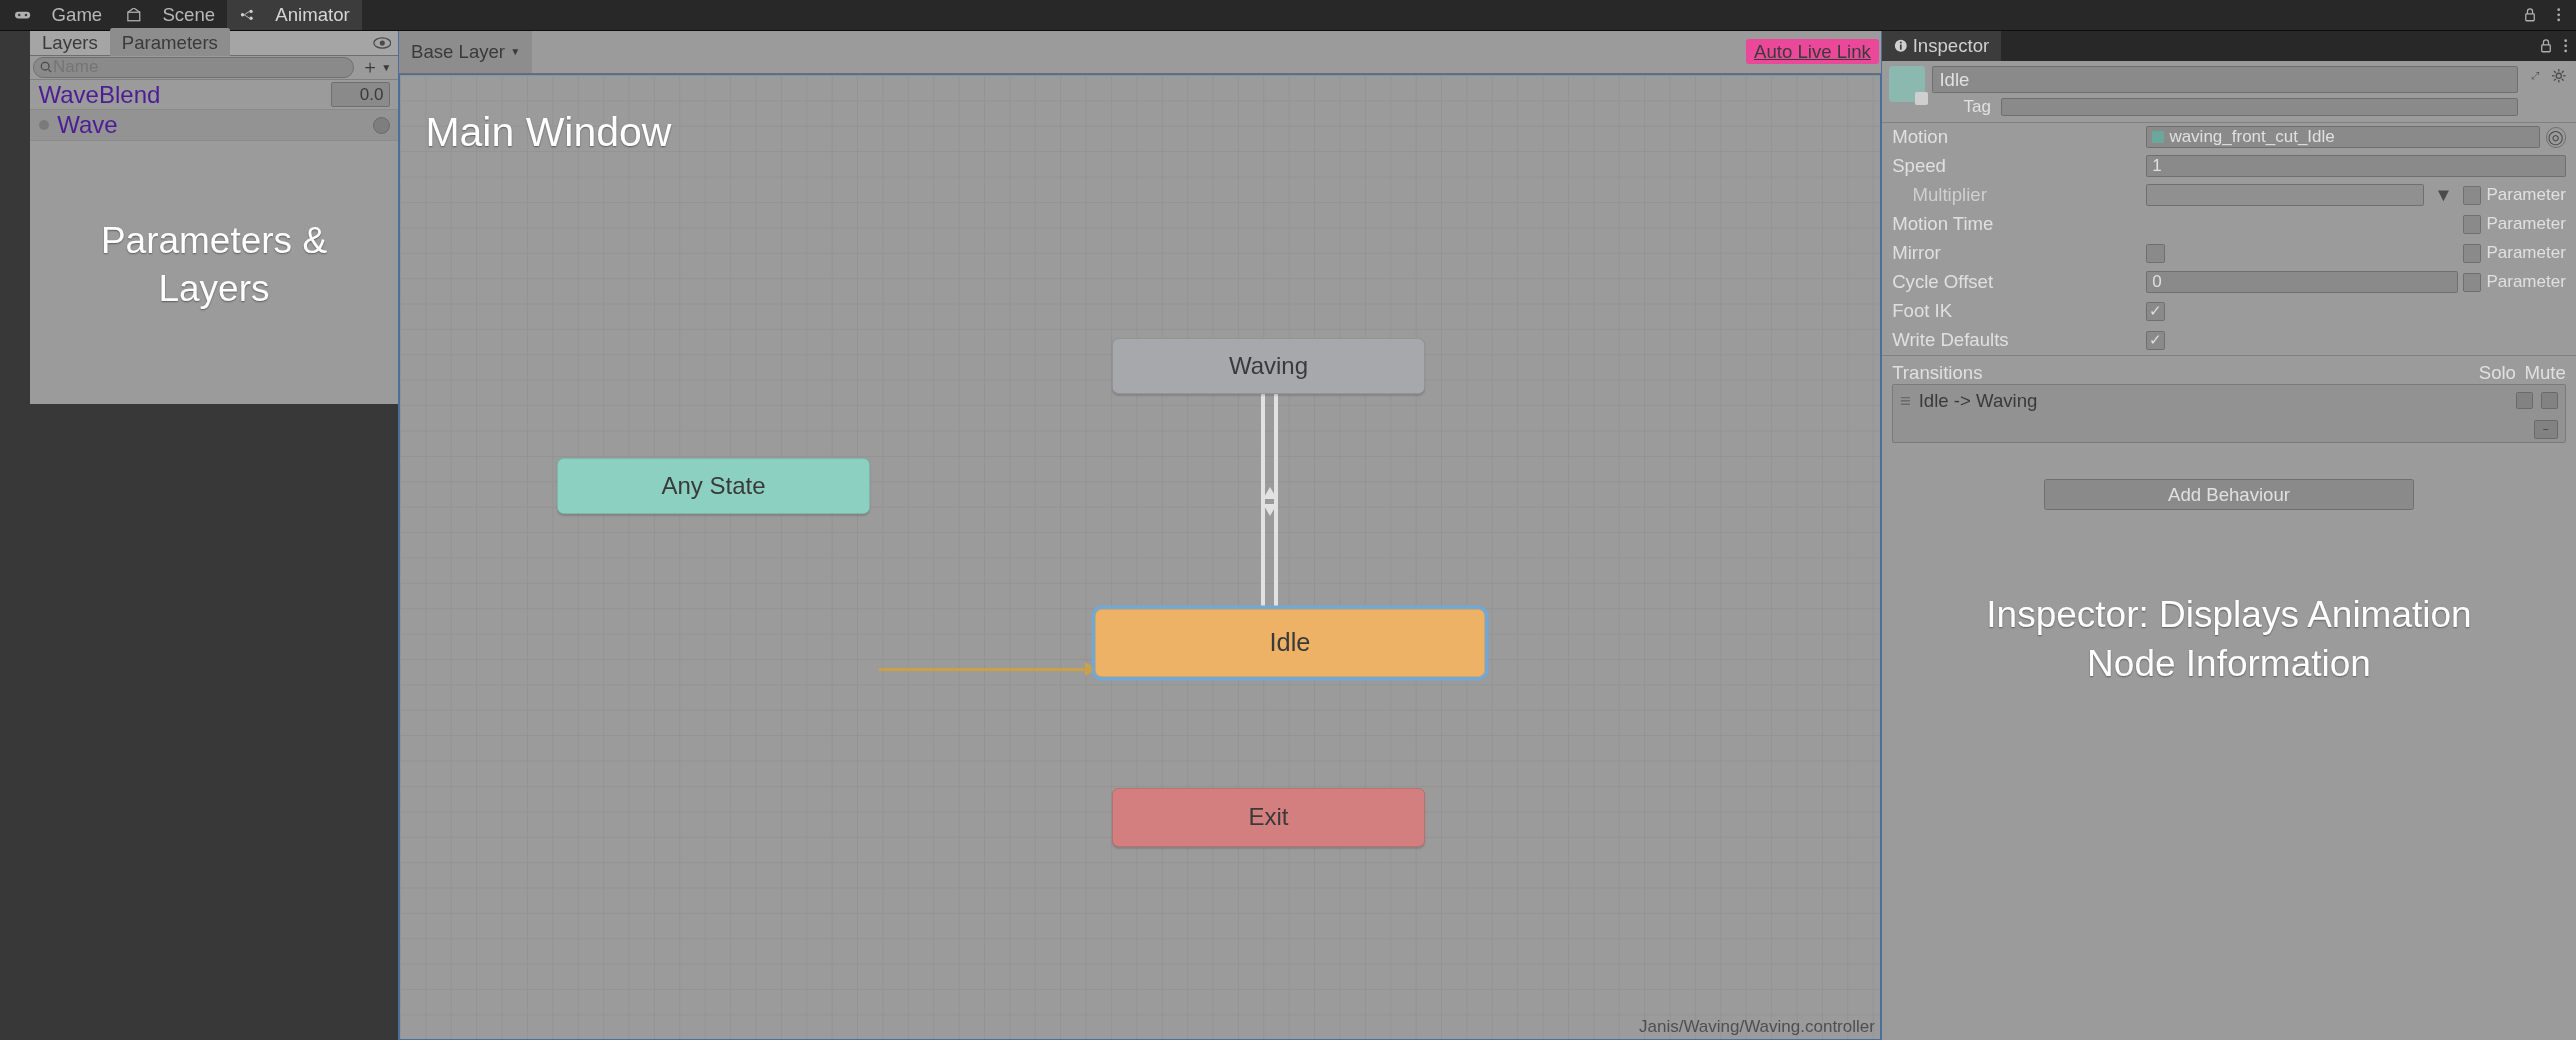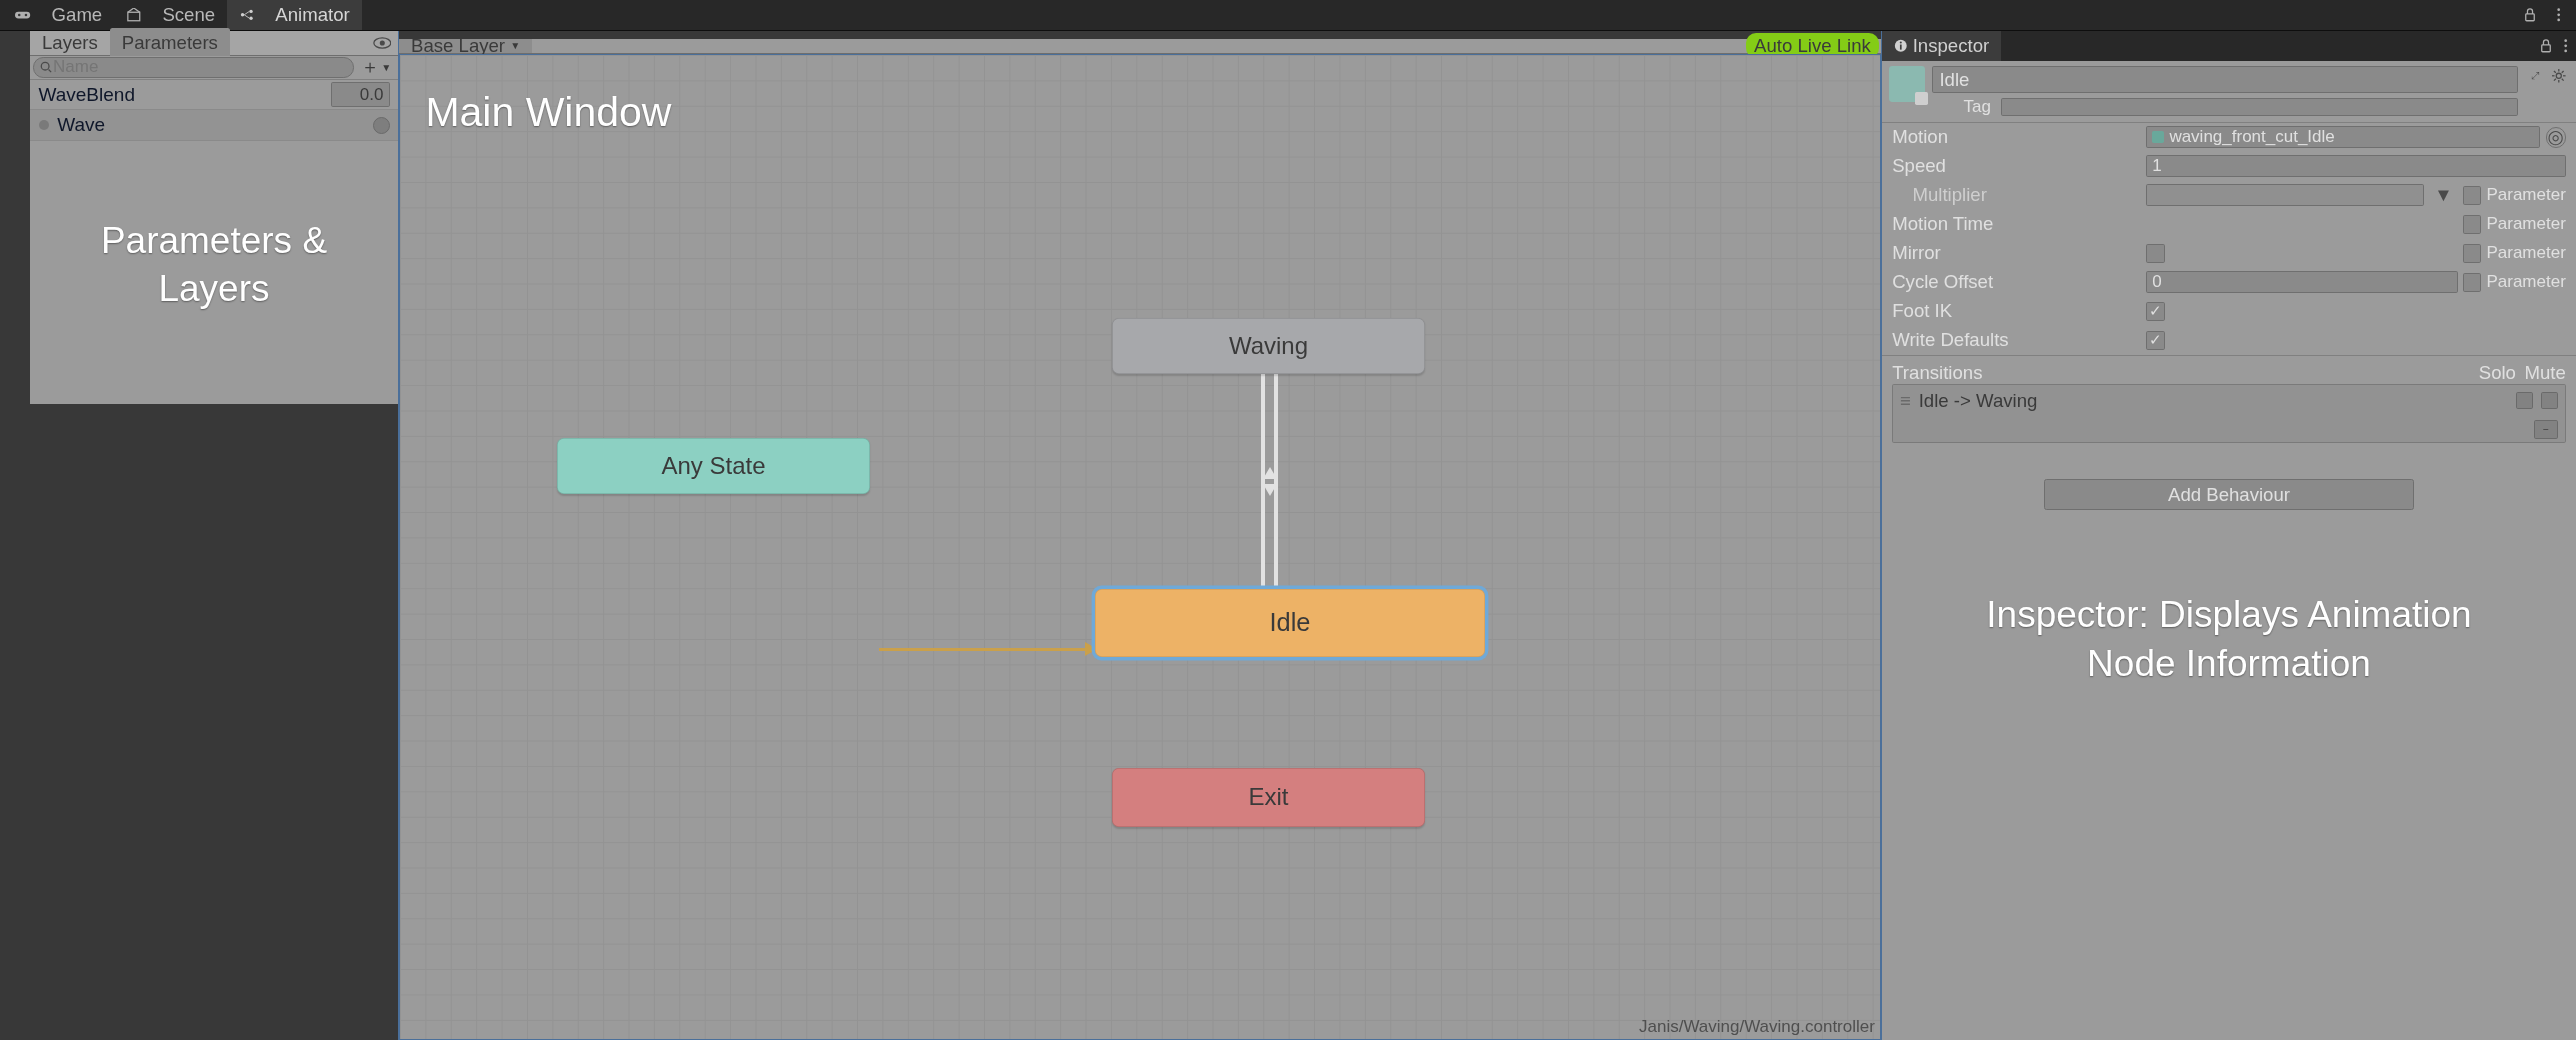--- a/index.html
+++ b/index.html
@@ -24,31 +24,31 @@
   .left-tab.active { background: #8d8d8d; border-top-left-radius: 2.5px; border-top-right-radius: 2.5px; }
   .left-tabs .spacer { flex: 1; }
   .eye { padding: 0 6.8px; color: #4a4a4a; }
   .param-search { display: flex; align-items: center; height: 24px; background: #9b9b9b; border-bottom: 0.8px solid #808080; padding: 0 3.4px; gap: 3.4px; }
   .param-search input { flex: 1; background: #8a8a8a; border: 0.8px solid #6f6f6f; border-radius: 10.2px; color: #4a4a4a; padding: 1.7px 8.5px 1.7px 18.6px; font-size: 17px; height: 20.3px; }
   .param-search .mag { position: absolute; left: 10.2px; color: #4a4a4a; font-size: 12px; }
   .plus-dd { display: flex; align-items: center; color: #3a3a3a; padding: 0 3.4px; font-size: 18.6px; cursor: pointer; }
   .param-row { display: flex; align-items: center; height: 30.5px; padding: 0 8.5px; border-bottom: 0.8px solid #8a8a8a; }
   .param-row.alt { background: #939393; }
   .param-row .bullet { width: 10.2px; height: 10.2px; border-radius: 50%; background: #7a7a7a; margin-right: 8.5px; }
-  .param-row .pname { flex: 1; color: #0f172a; font-size: 19px; }
+  .param-row .pname { flex: 1; color: #4c1d95; font-size: 24px; }
   .param-row .pval { width: 59px; background: #8a8a8a; border: 0.8px solid #6f6f6f; text-align: right; padding: 1.7px 5.1px; color: #3a3a3a; font-size: 17px; border-radius: 1.7px; }
   .param-row .pcircle { width: 17px; height: 17px; border-radius: 50%; background: #7e7e7e; border: 0.8px solid #6a6a6a; }
   .left-overlay { position: absolute; top: 186px; left: 0; right: 0; text-align: center; color: #fff; font-size: 37px; line-height: 1.3; pointer-events: none; text-shadow: 0 0.8px 1.7px rgba(0,0,0,.4); }
 
   
   .center { flex: 1; display: flex; flex-direction: column; min-width: 0; background: #383838; }
-  .center-toolbar { display: flex; align-items: center; height: 15px; background: #9b9b9b; border-bottom: 0.8px solid #6e6e6e; margin-top: 8px; }
+  .center-toolbar { display: flex; align-items: center; height: 43px; background: #9b9b9b; border-bottom: 0.8px solid #6e6e6e; }
   .crumb { padding: 0 12px; height: 100%; display: flex; align-items: center; color: #3a3a3a; font-size: 18.6px; cursor: pointer; background:#8d8d8d; }
   .center-toolbar .flex { flex: 1; }
-  .live-link { padding: 1.7px 8.5px; color: #3a3a3a; font-size: 18.6px; cursor: pointer; background:#84cc16; margin-right:1.7px; border-radius:10px; }
+  .live-link { padding: 1.7px 8.5px; color: #3a3a3a; font-size: 18.6px; cursor: pointer; background:#ec4899; margin-right:1.7px; border-radius:3px;text-decoration:underline; }
   .graph { flex: 1; position: relative; background: #9b9b9b; background-image:
       linear-gradient(#939393 0.8px, transparent 0.8px),
       linear-gradient(90deg, #939393 0.8px, transparent 0.8px);
     background-size: 25.4px 25.4px;
     border: 1.7px solid #4a6f9a;
   }
   .graph-title { position: absolute; top: 34px; left: 25.4px; color: #fff; font-size: 41px; text-shadow: 0 0.8px 1.7px rgba(0,0,0,.4); pointer-events: none; }
   .node { position: absolute; width: 313px; height: 56px; border-radius: 6.8px; display: flex; align-items: center; justify-content: center; font-size: 24px; color: #3a3a3a; box-shadow: inset 0 0 0 0.8px rgba(0,0,0,.15), 0 1.7px 1.7px rgba(0,0,0,.15); cursor: pointer; }
   .node.waving { left: 712px; top: 263px; background: #a7a8ab; }
   .node.anystate { left: 157px; top: 383px; background: #8cd0c2; }

